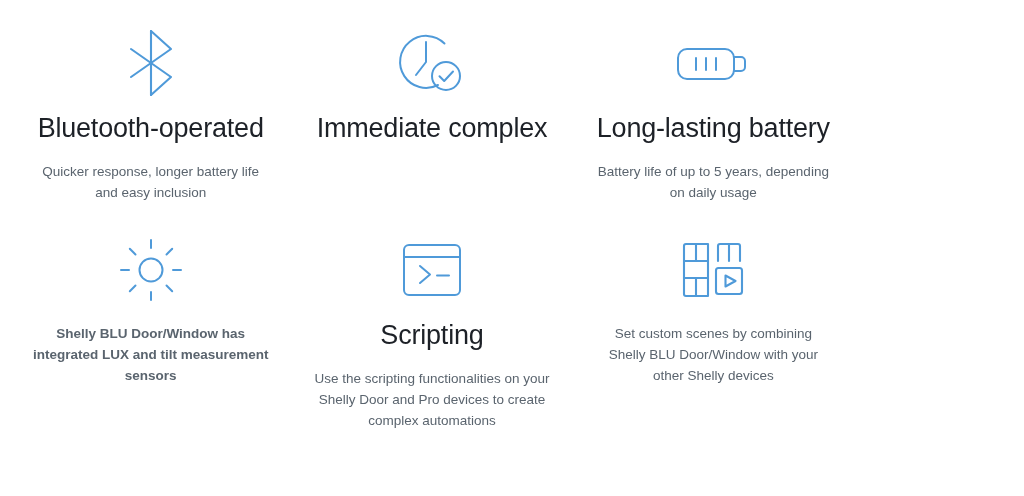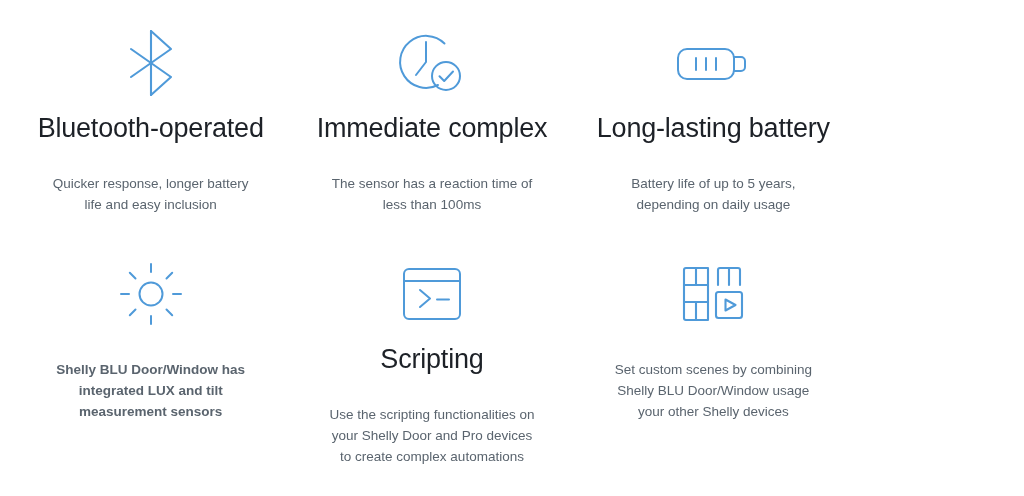--- a/index.html
+++ b/index.html
@@ -54,21 +54,21 @@
     color: #1d2127;
     letter-spacing: -0.2px;
     margin: 0 0 12px 0;
     white-space: nowrap;
   }
 
   .feature-desc {
     font-size: 13.5px;
     line-height: 21px;
     color: #5a646e;
-    margin: 16px;
+    margin: 4px;
     max-width: 290px;
     hyphens: auto;
     -webkit-hyphens: auto;
     overflow-wrap: break-word;
   }
 
   
   .card-bluetooth .feature-desc { max-width: 286px; }
   .card-response  .feature-desc { max-width: 250px; }
   .card-battery   .feature-desc { max-width: 280px; }
@@ -96,21 +96,20 @@
   <div class="feature-card card-response">
     <div class="feature-icon">
       <svg width="72" height="70" viewBox="0 0 72 70" fill="none" stroke="#4f9ad9" stroke-width="2" stroke-linecap="round" stroke-linejoin="round">
         <path d="M48.5 15.5 A26 26 0 1 0 42 57"></path>
         <path d="M30 14 V34 L20 47"></path>
         <circle cx="50" cy="48" r="14"></circle>
         <path d="M43.5 48.2 L48.2 53 L57 43.5"></path>
       </svg>
     </div>
     <div class="feature-title">Immediate complex</div>
-    <p class="feature-desc">The sensor has a reaction time of less than 100ms</p>
   </div>
 
   <div class="feature-card card-battery">
     <div class="feature-icon">
       <svg width="78" height="52" viewBox="0 0 78 52" fill="none" stroke="#4f9ad9" stroke-width="2" stroke-linecap="round" stroke-linejoin="round">
         <rect x="4" y="12" width="56" height="30" rx="9"></rect>
         <path d="M60 20 h7 a4 4 0 0 1 4 4 v6 a4 4 0 0 1 -4 4 h-7"></path>
         <path d="M22 21 V33"></path>
         <path d="M32 21 V33"></path>
         <path d="M42 21 V33"></path>
@@ -157,16 +156,16 @@
         <path d="M6 26 H30"></path>
         <path d="M6 43 H30"></path>
         <path d="M18 9 V26"></path>
         <path d="M18 43 V61"></path>
         <path d="M40 26 V11 a2 2 0 0 1 2 -2 h18 a2 2 0 0 1 2 2 v15"></path>
         <path d="M51 9 V26"></path>
         <rect x="38" y="33" width="26" height="26" rx="2.5"></rect>
         <path d="M47.5 40.5 L57.5 46 L47.5 51.5 Z"></path>
       </svg>
     </div>
-    <p class="feature-desc">Set custom scenes by combining Shelly BLU Door/Window usage your other Shelly devices</p>
+    <p class="feature-desc">Set custom scenes by combining Shelly BLU Door/Window with your other Shelly devices</p>
   </div>
 
 </div>
 
 </body></html>

